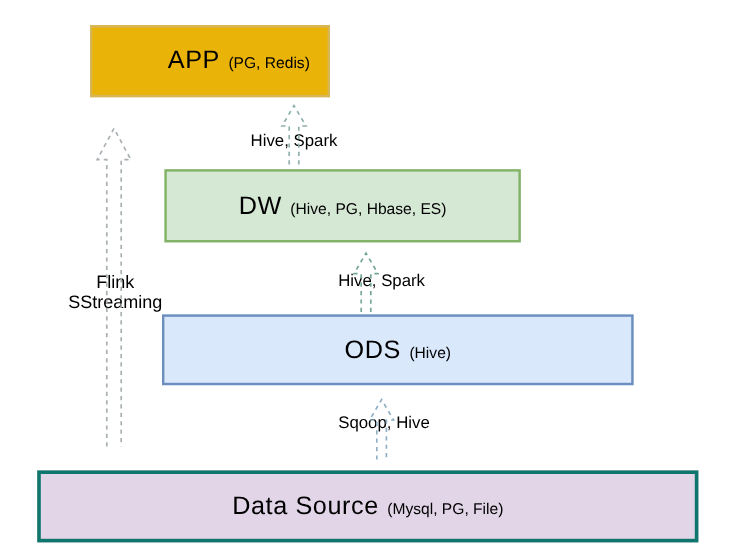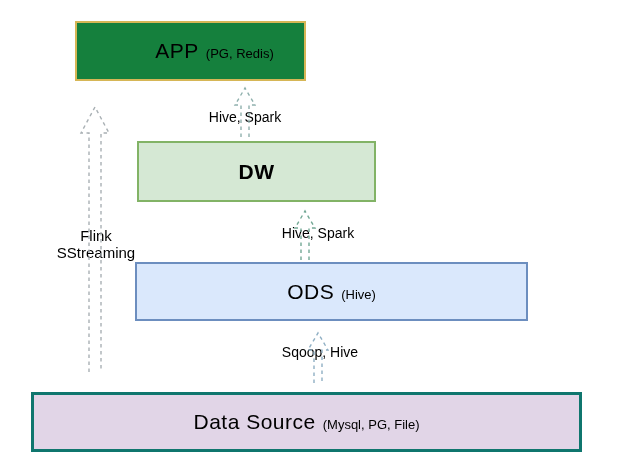--- a/index.html
+++ b/index.html
@@ -32,30 +32,29 @@
   .layer-title {
     font-size: 21px;
     color: #000000;
     letter-spacing: 0.5px;
   }
   .layer-subtitle {
     font-size: 13px;
     color: #000000;
   }
   #box-app {
-    left: 75px; top: 21px; width: 231px; height: 60px;
-    background: #15803d;
+    left: 75px; top: 21px; width: 200px; height: 60px;
+    background: #eab308;
     border: 2px solid #D6B656;
     padding-left: 48px;
   }
   #box-dw {
-    left: 137px; top: 141px; width: 239px; height: 61px;
+    left: 137px; top: 141px; width: 297px; height: 61px;
     background: #D5E8D4;
     border: 2px solid #82B366;
-    font-weight: bold;
   }
   #box-ods {
     left: 135px; top: 262px; width: 393px; height: 59px;
     background: #DAE8FC;
     border: 2px solid #6C8EBF;
   }
   #box-ds {
     left: 31px; top: 392px; width: 551px; height: 60px;
     background: #E1D5E7;
     border: 3px solid #0f766e;
@@ -116,20 +115,21 @@
   <div class="layer-box" id="box-app">
     <div class="inner">
       <span class="layer-title">APP</span>
       <span class="layer-subtitle">(PG, Redis)</span>
     </div>
   </div>
 
   <div class="layer-box" id="box-dw">
     <div class="inner">
       <span class="layer-title">DW</span>
+      <span class="layer-subtitle">(Hive, PG, Hbase, ES)</span>
     </div>
   </div>
 
   <div class="layer-box" id="box-ods">
     <div class="inner">
       <span class="layer-title">ODS</span>
       <span class="layer-subtitle">(Hive)</span>
     </div>
   </div>
 

